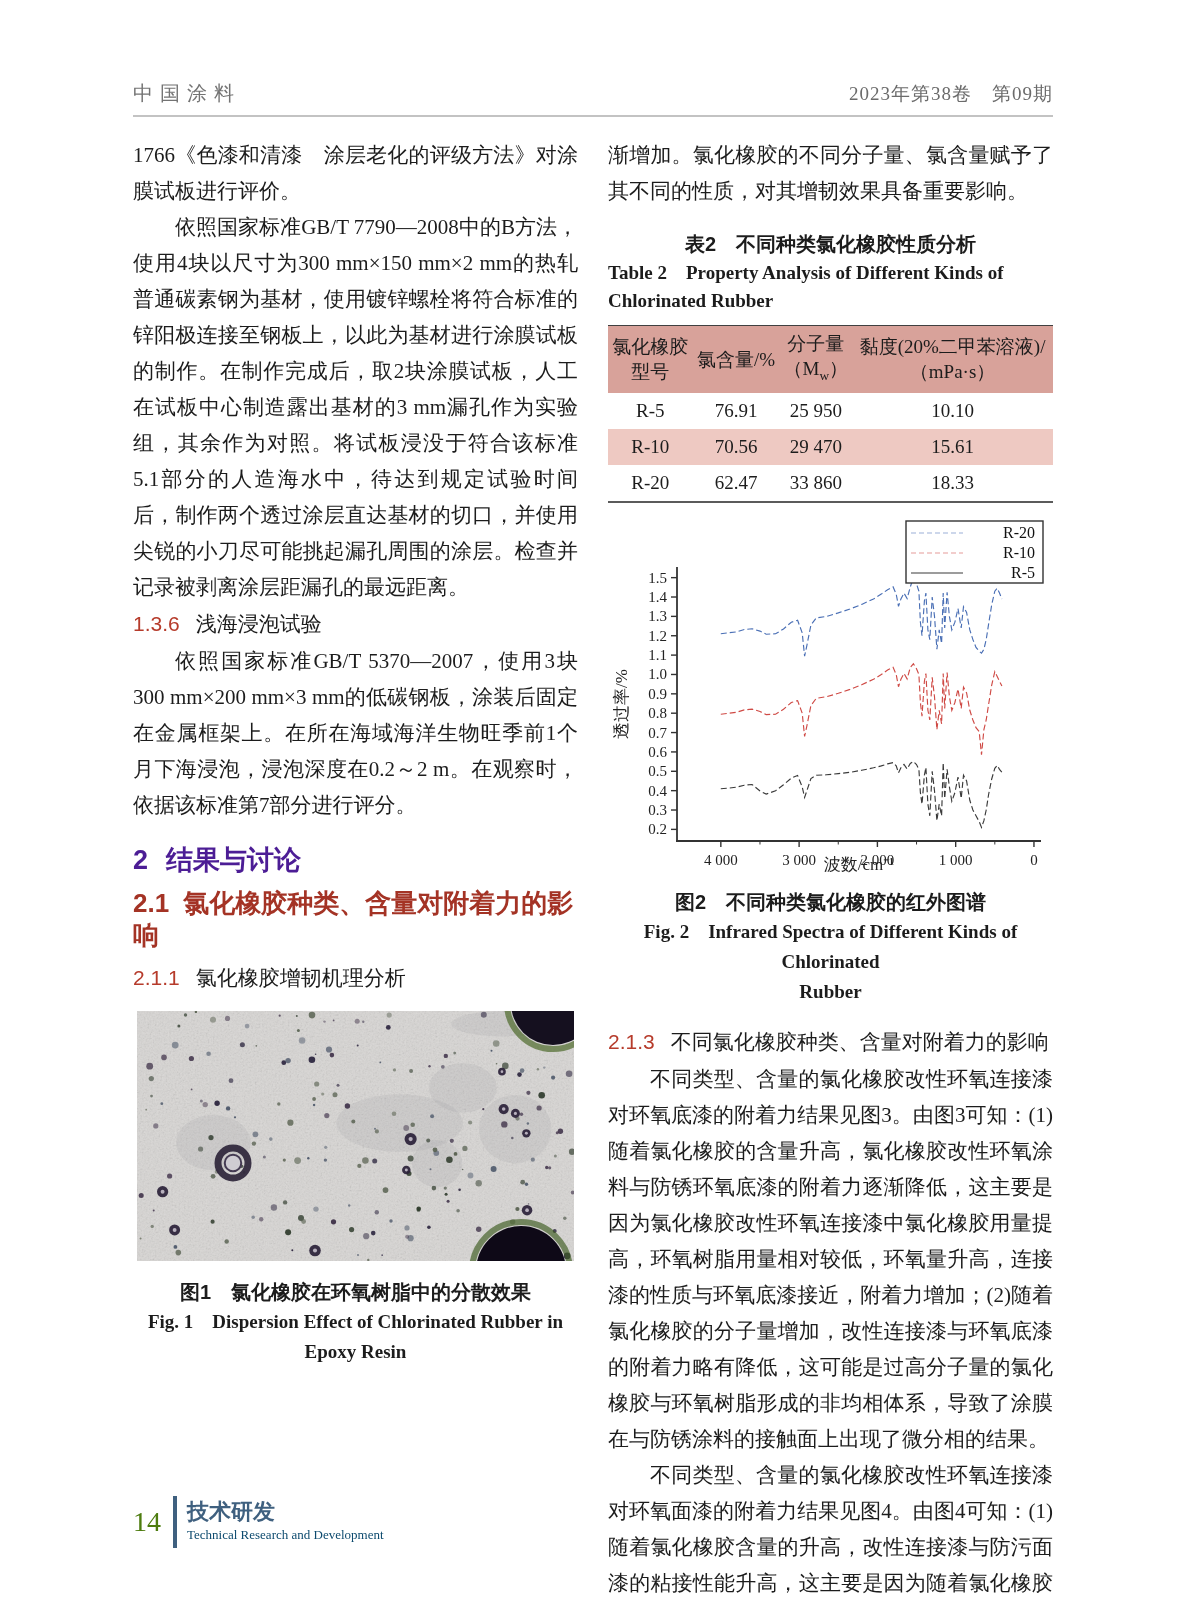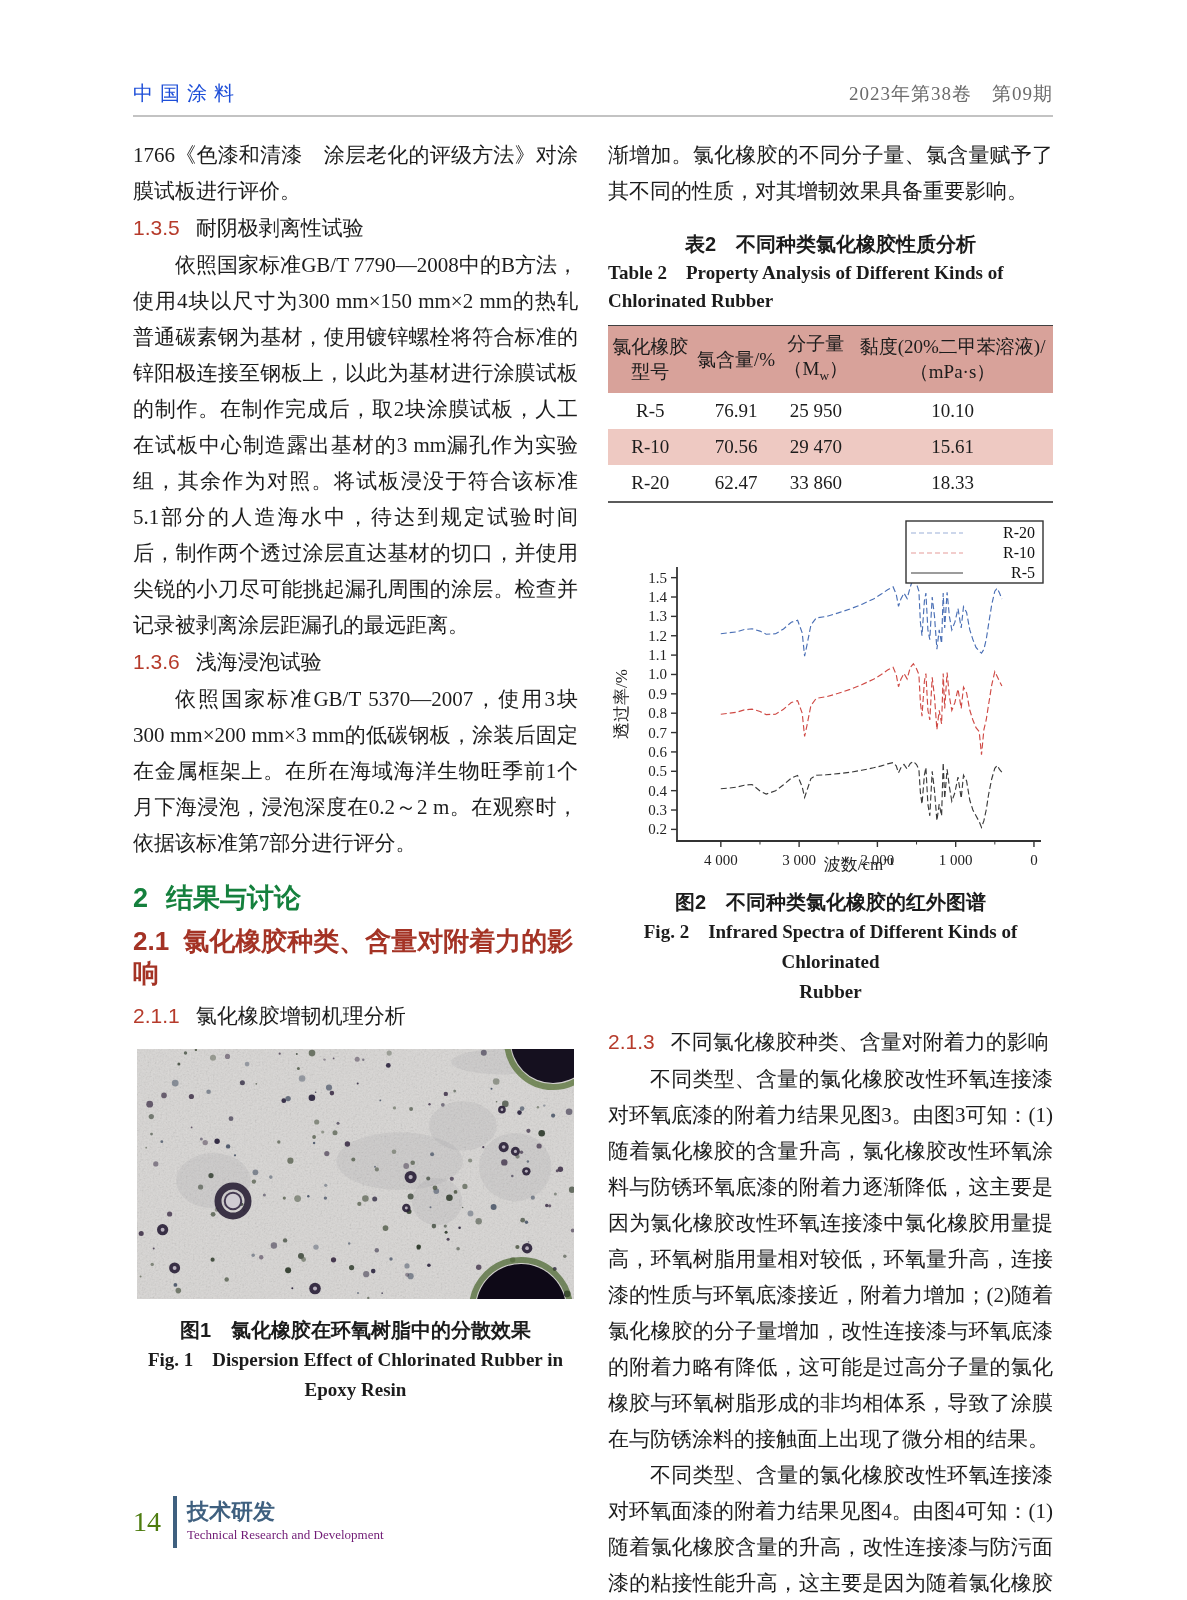--- a/index.html
+++ b/index.html
@@ -1,32 +1,32 @@
 <!DOCTYPE html>
 <html><head>
 <meta charset="utf-8">
 <style>
   html,body{margin:0;padding:0;background:#ffffff;}
   .page{position:relative;width:1187px;height:1600px;background:#fff;overflow:hidden;
         font-family:"Liberation Serif","DejaVu Serif",serif;color:#1c1c1c;}
   
   .hdr{display:flex;justify-content:space-between;align-items:flex-end;
        margin:80px 134px 0 133px;}
-  .hdr .journal{font-size:20px;color:#1d4ed8;letter-spacing:7px;}
+  .hdr .journal{font-size:20px;color:#737373;letter-spacing:7px;}
   .hdr .issue{font-size:19px;color:#6b6b6b;letter-spacing:1px;}
   .hdr-rule{margin:8px 134px 0 133px;border-bottom:2px solid #c3c3c3;}
   
   .cols{display:flex;gap:30px;margin:20px 134px 0 133px;}
   .col{width:445px;}
   p.body{font-size:21px;line-height:36px;text-align:justify;text-justify:inter-ideograph;margin:0;}
   p.ind{text-indent:2em;}
   .h-run{font-size:21px;line-height:37px;margin:0;}
   .h-run .num{color:#b63b2b;font-family:"Liberation Sans",sans-serif;margin-right:16px;}
   .h1{font-family:"Liberation Sans",sans-serif;font-weight:bold;font-size:27px;
-      color:#15803d;margin:20px 0 10px 0;line-height:34px;}
+      color:#4c1d95;margin:20px 0 10px 0;line-height:34px;}
   .h1 .num{margin-right:18px;}
   .h2{font-family:"Liberation Sans",sans-serif;font-weight:bold;font-size:26px;
       color:#a43325;margin:0 0 8px 0;line-height:32px;}
   .h2 .num{margin-right:14px;}
   
   .cap-zh{font-family:"Liberation Sans",sans-serif;font-weight:bold;font-size:20px;
           text-align:center;margin-top:16px;line-height:30px;}
   .cap-en{font-weight:bold;font-size:19px;text-align:center;line-height:30px;}
   
   .fig1{display:block;margin:14px auto 0 auto;}
@@ -42,41 +42,38 @@
   table.t2 tr.alt td{background:#eec9c2;}
   table.t2 sub{font-size:0.7em;}
   
   .chart{display:block;margin:16px auto 0 auto;}
   
   .ftr{position:absolute;left:133px;top:1496px;display:flex;align-items:center;}
   .ftr .pn{font-size:28px;color:#4d7c0f;margin-right:12px;}
   .ftr .bar{width:4px;height:52px;background:#3f607f;margin-right:10px;}
   .ftr .f-zh{font-family:"Liberation Sans",sans-serif;font-weight:bold;font-size:22px;
              color:#3f607f;line-height:26px;}
-  .ftr .f-en{font-size:13px;color:#701a75;line-height:20px;}
+  .ftr .f-en{font-size:13px;color:#0c4a6e;line-height:20px;}
 </style>
 </head>
 <body>
 
 <div class="page">
 
   <div class="hdr">
     <span class="journal">中国涂料</span>
     <span class="issue">2023年第38卷　第09期</span>
   </div>
   <div class="hdr-rule"></div>
 
   <div class="cols">
 
     <div class="col">
       <p class="body">1766《色漆和清漆　涂层老化的评级方法》对涂膜试板进行评价。</p>
 
-      <div class="h-run">
-        <span class="num">1.3.5</span><span>耐阴极剥离性试验</span>
-      </div>
       <p class="body ind">依照国家标准GB/T 7790—2008中的B方法，使用4块以尺寸为300 mm×150 mm×2 mm的热轧普通碳素钢为基材，使用镀锌螺栓将符合标准的锌阳极连接至钢板上，以此为基材进行涂膜试板的制作。在制作完成后，取2块涂膜试板，人工在试板中心制造露出基材的3 mm漏孔作为实验组，其余作为对照。将试板浸没于符合该标准5.1部分的人造海水中，待达到规定试验时间后，制作两个透过涂层直达基材的切口，并使用尖锐的小刀尽可能挑起漏孔周围的涂层。检查并记录被剥离涂层距漏孔的最远距离。</p>
 
       <div class="h-run">
         <span class="num">1.3.6</span><span>浅海浸泡试验</span>
       </div>
       <p class="body ind">依照国家标准GB/T 5370—2007，使用3块300 mm×200 mm×3 mm的低碳钢板，涂装后固定在金属框架上。在所在海域海洋生物旺季前1个月下海浸泡，浸泡深度在0.2～2 m。在观察时，依据该标准第7部分进行评分。</p>
 
       <div class="h1">
         <span class="num">2</span><span>结果与讨论</span>
       </div>

